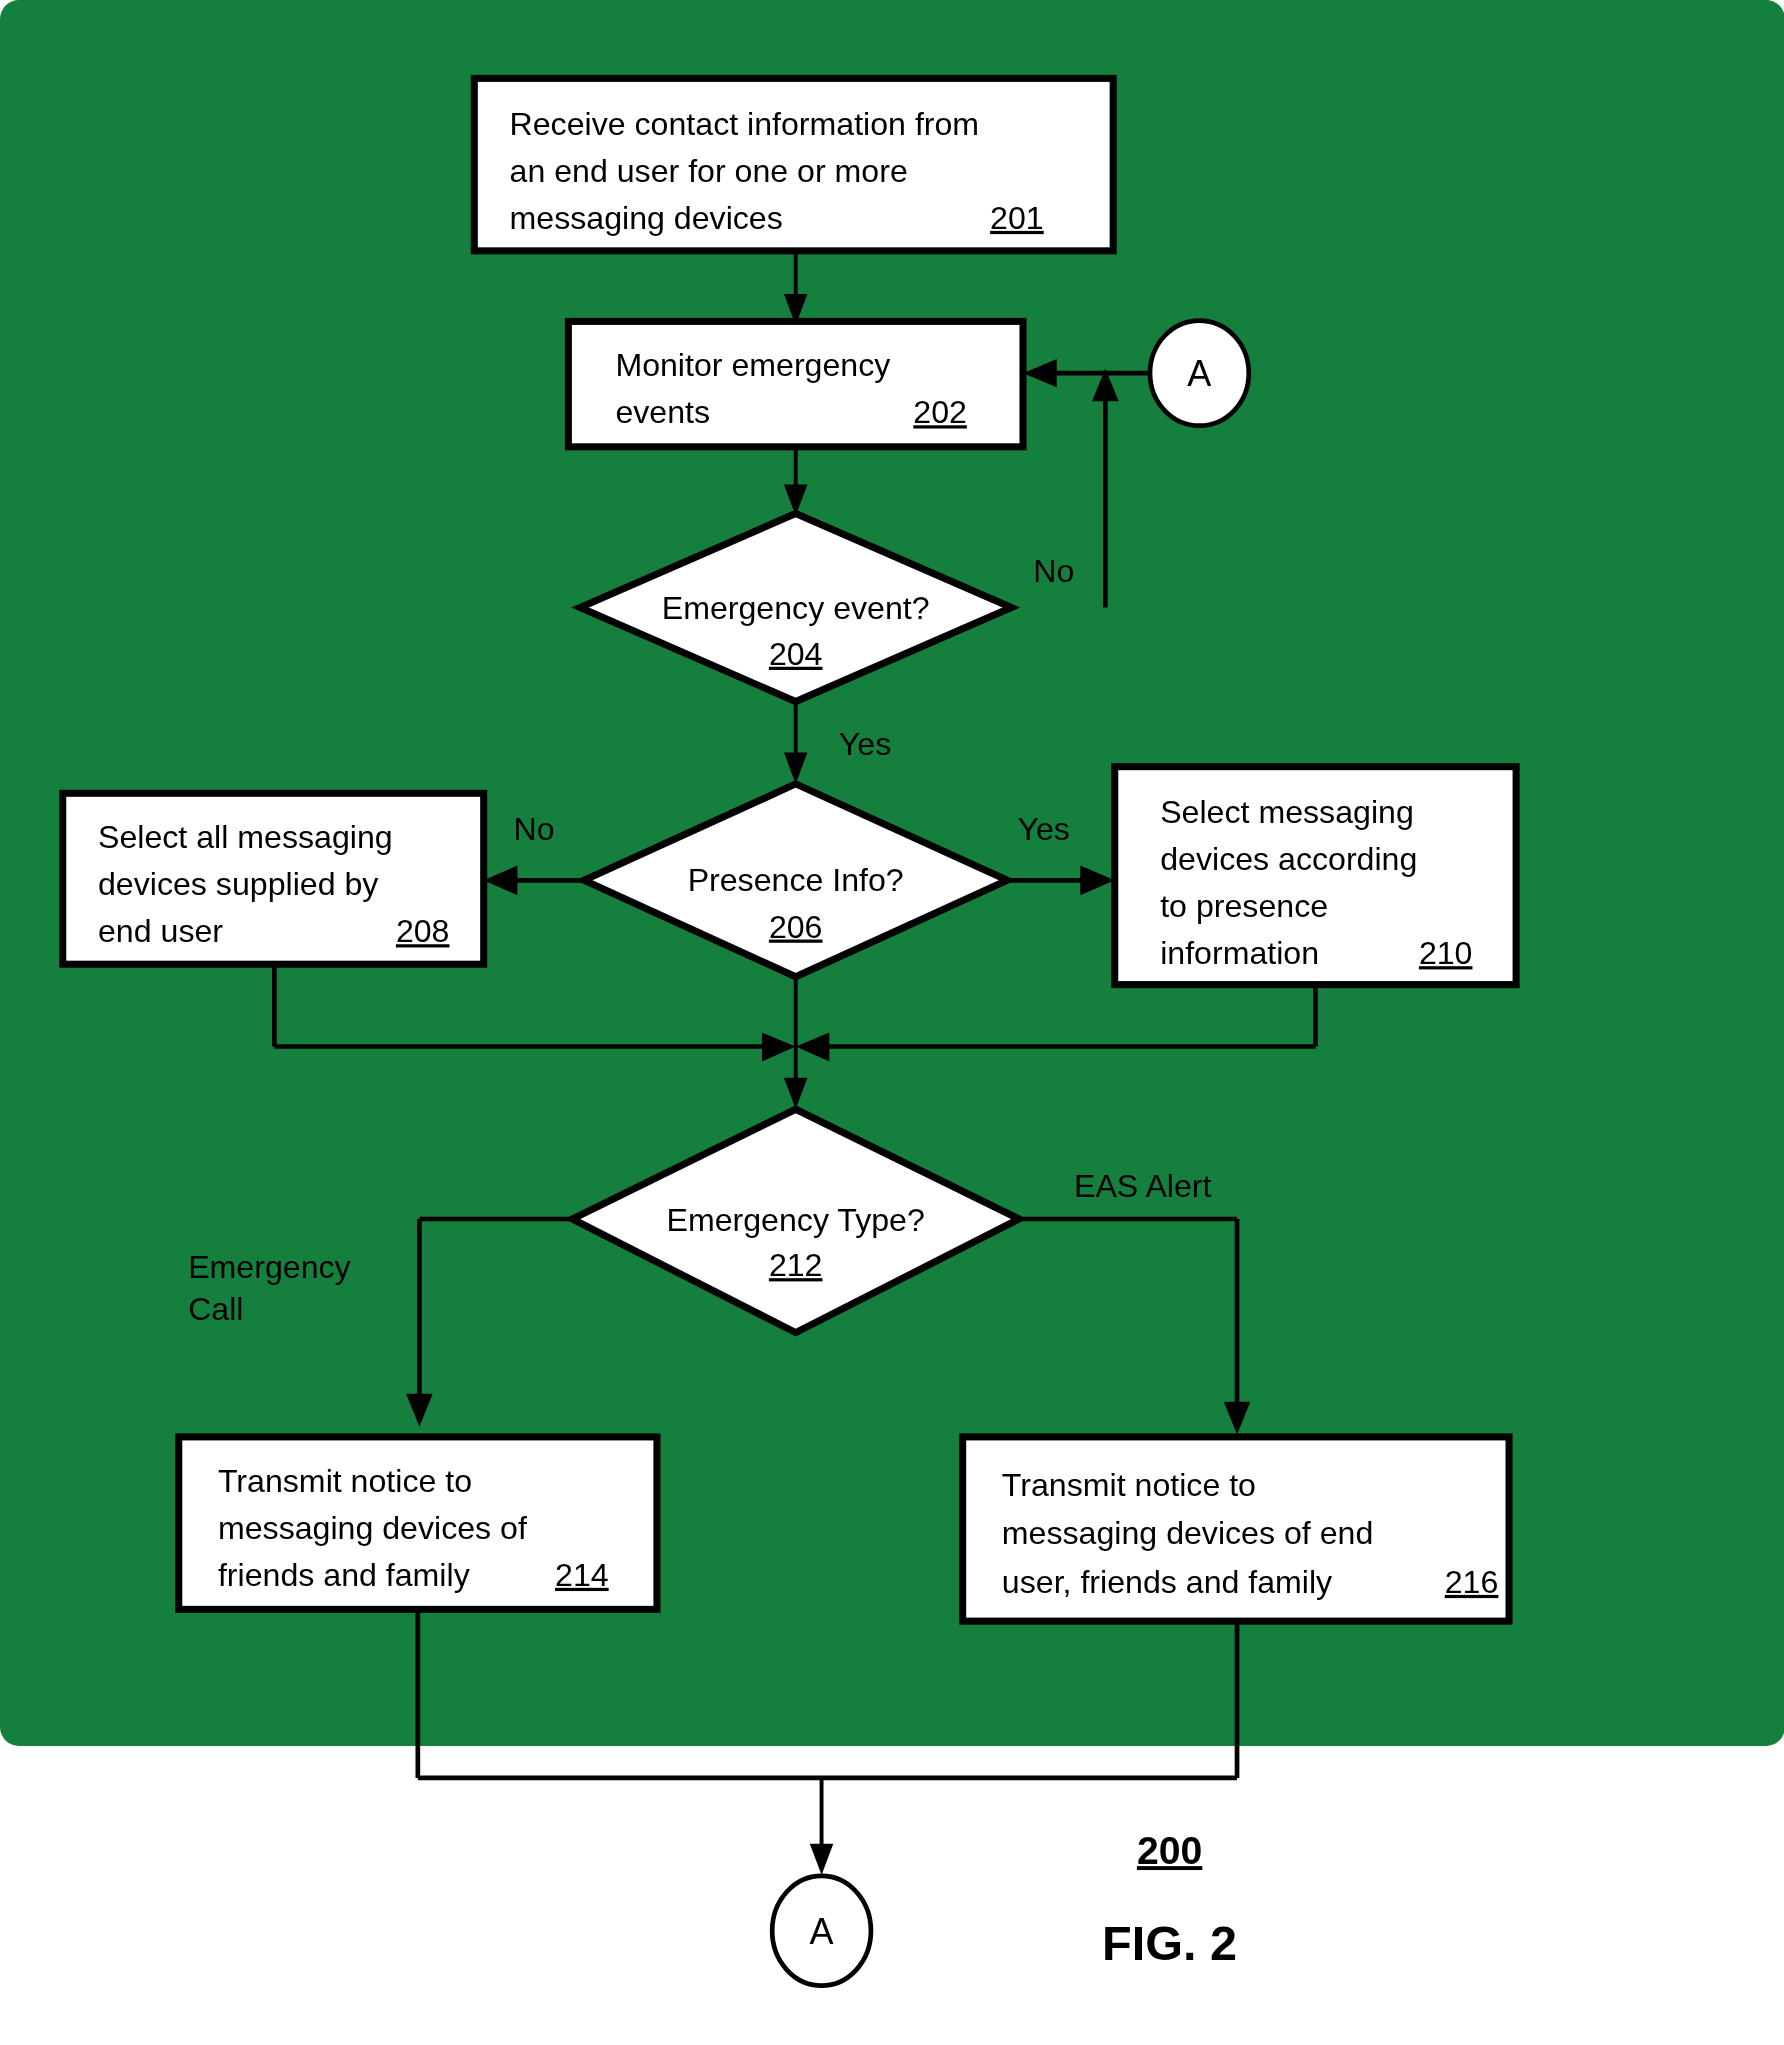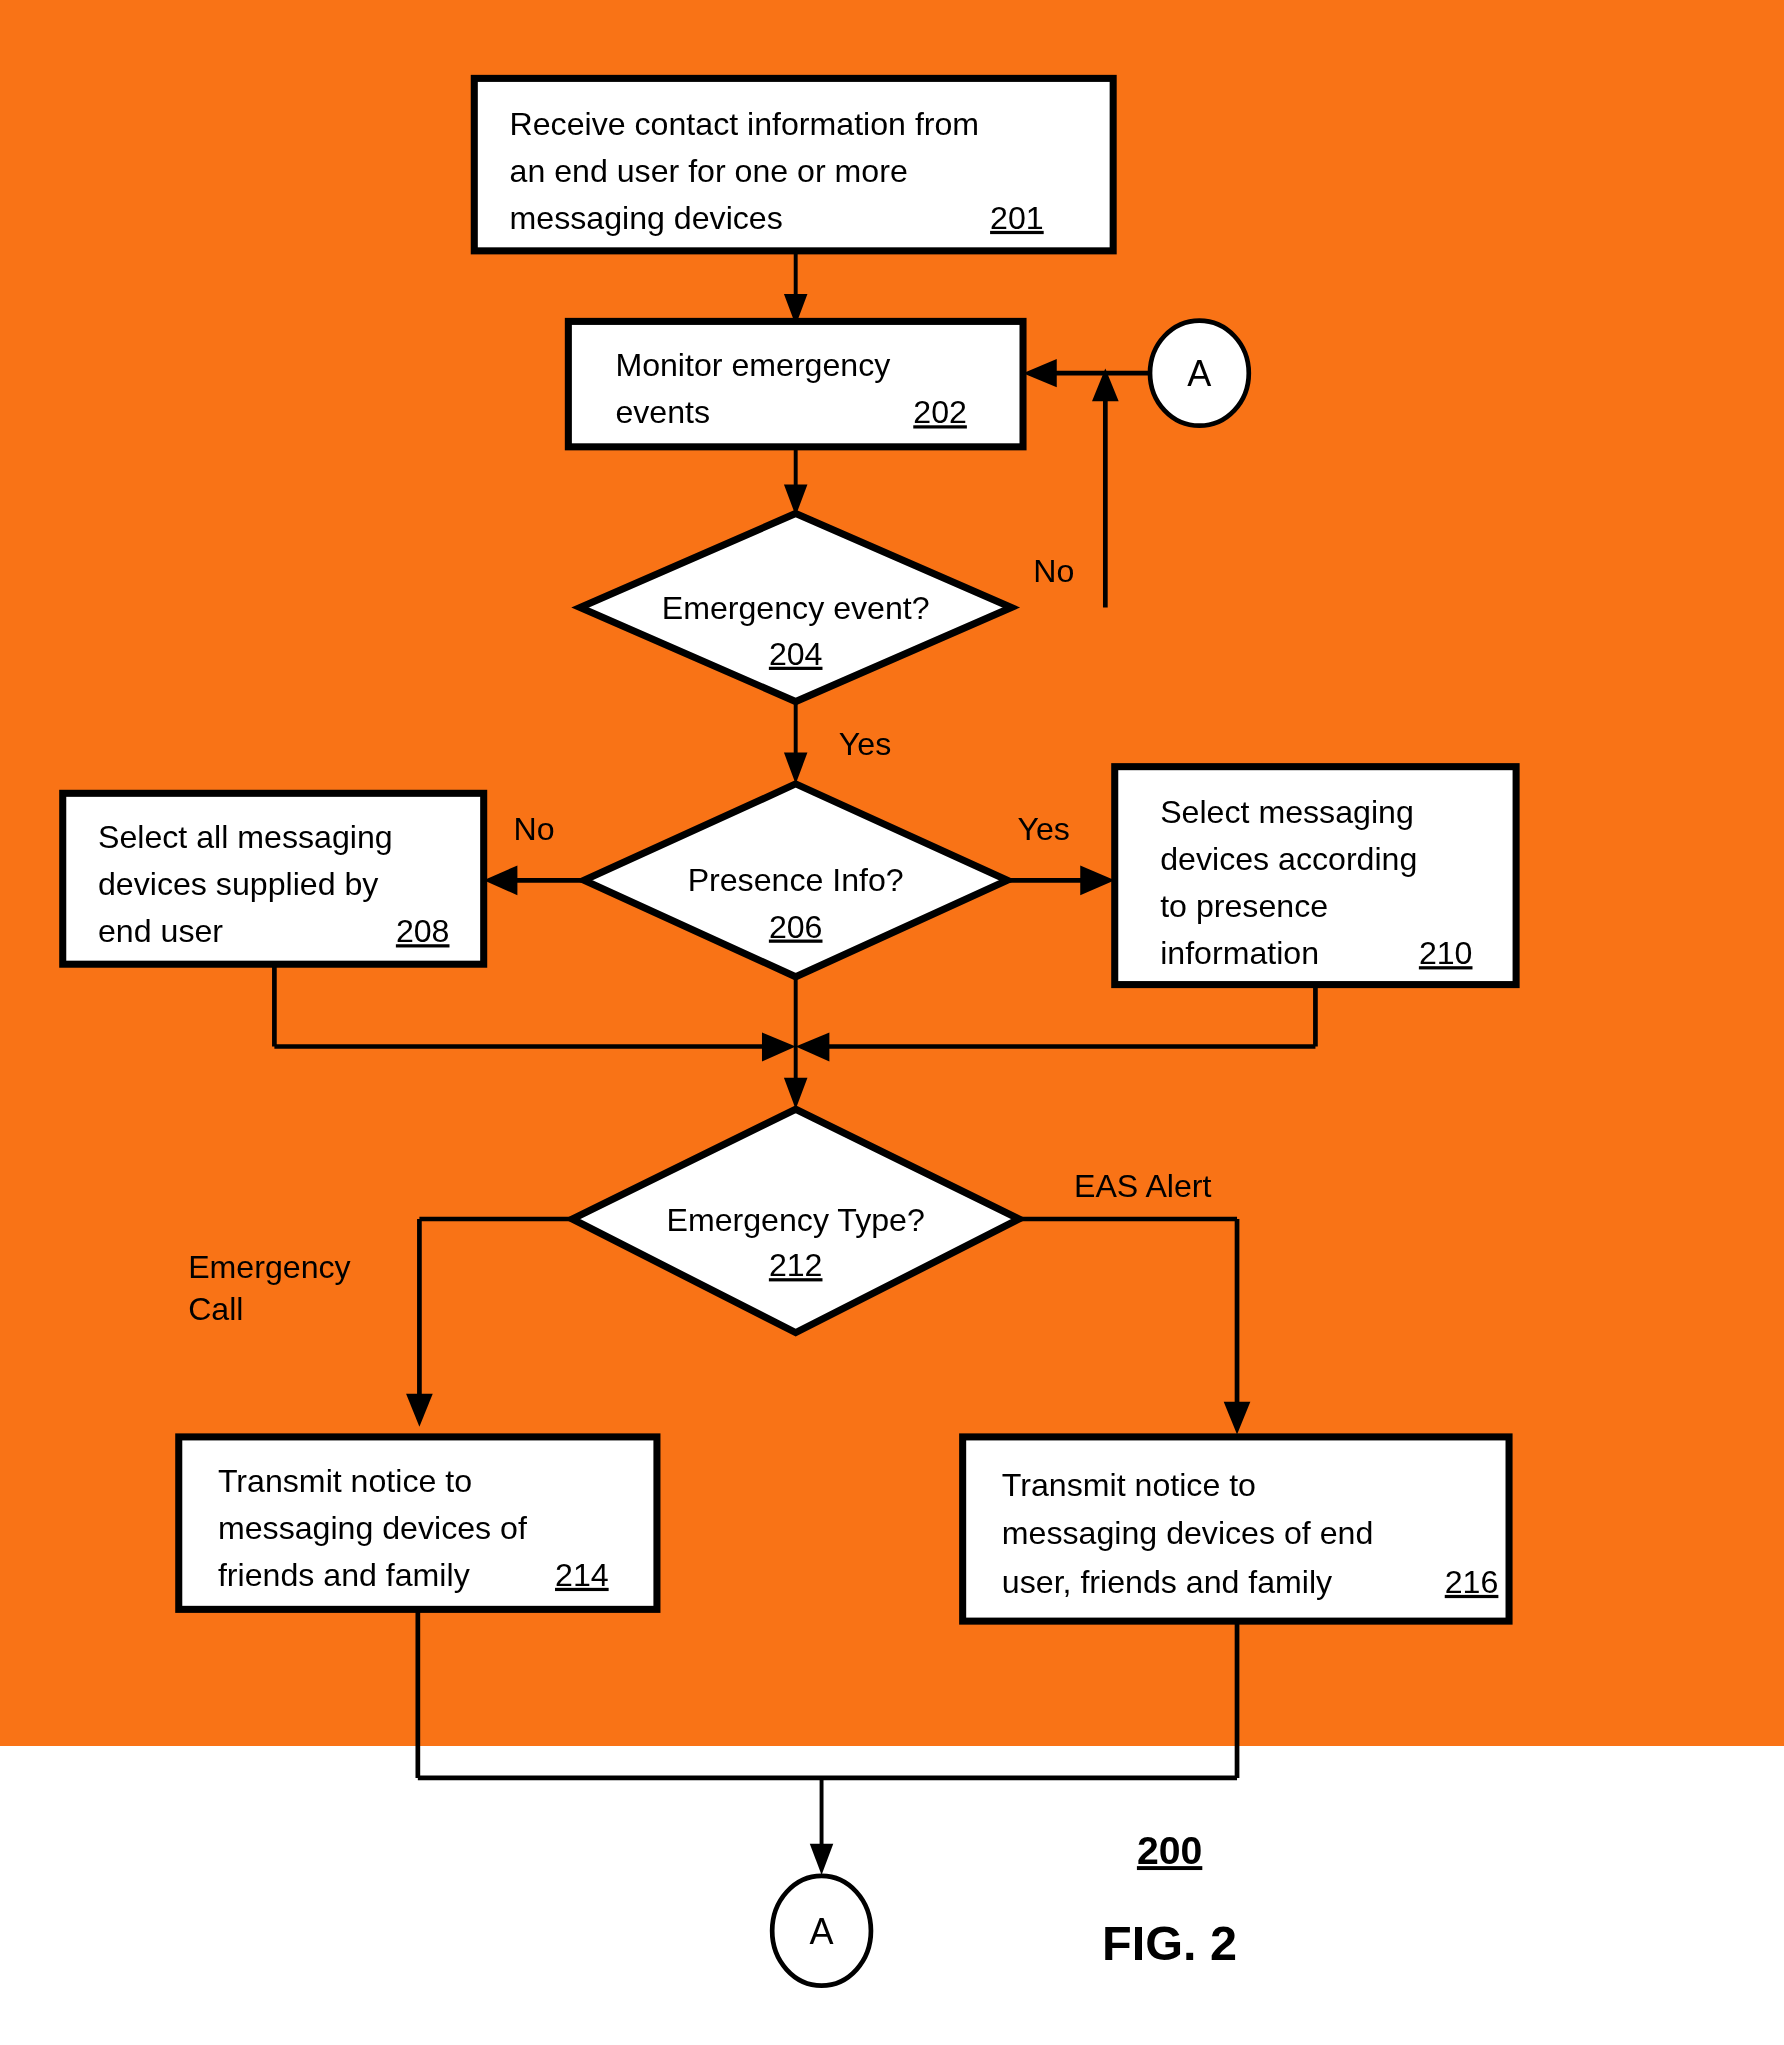--- a/index.html
+++ b/index.html
@@ -12,21 +12,22 @@
     width: 1785px;
     height: 2046px;
     font-family: "Liberation Sans", sans-serif;
     color: #000000;
     overflow: hidden;
   }
   #figure-root {
     position: relative;
     width: 1785px;
     height: 1746px;
-    background: #f97316;
+    background: #15803d;
+    border-radius: 19px;
   }
   svg#flowchart {
     display: block;
     width: 1785px;
     height: 2046px;
   }
   .node-box {
     fill: #ffffff;
     stroke: #000000;
     stroke-width: 9;

